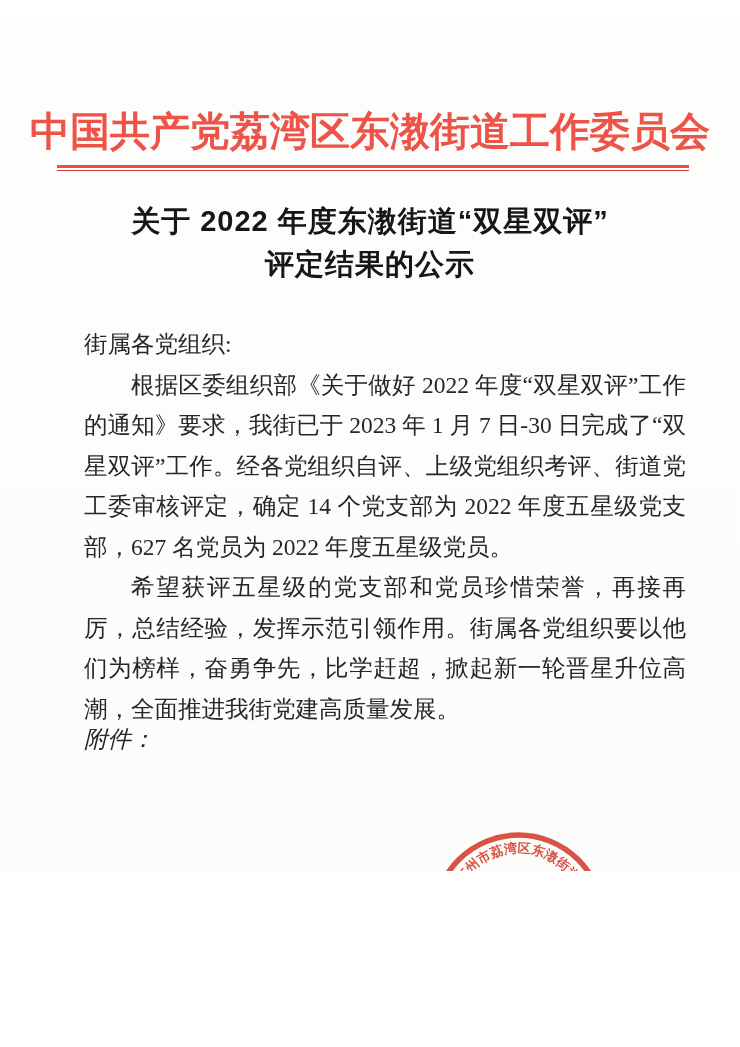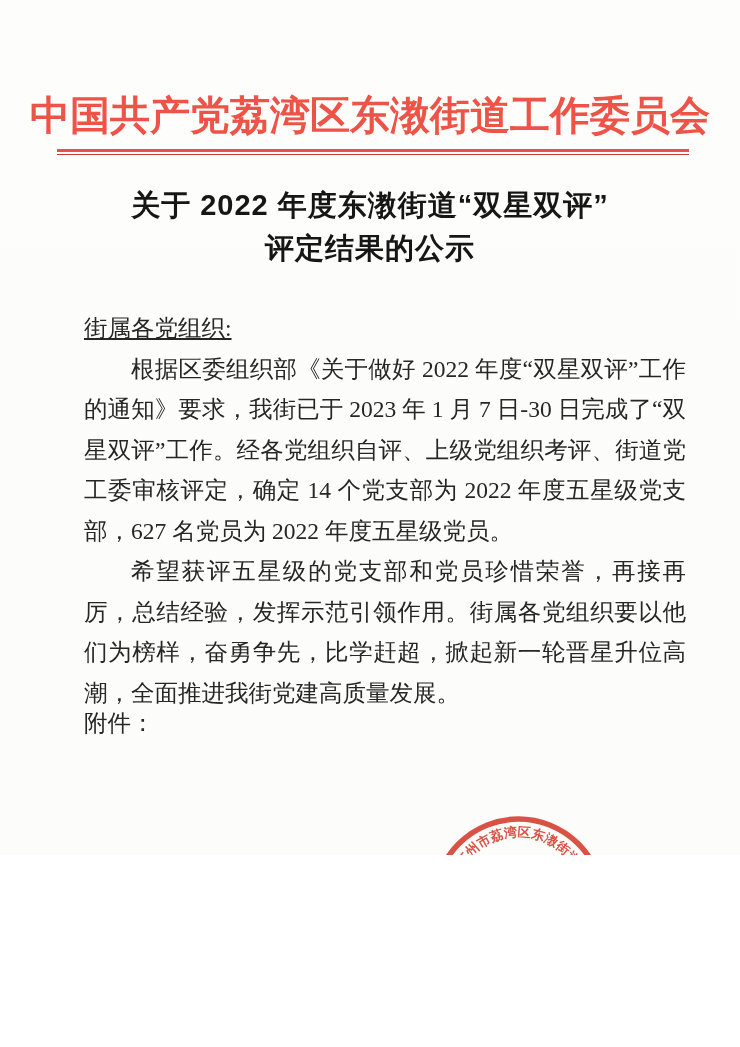--- a/index.html
+++ b/index.html
@@ -1,21 +1,21 @@
 <!DOCTYPE html>
 <html><head>
 <meta charset="utf-8">
 <style>
   * { margin: 0; padding: 0; box-sizing: border-box; }
   html, body { background: #ffffff; }
   .page {
     position: relative;
     width: 740px;
     height: 855px;
-    margin: 0 auto;
+    margin: 16px auto;
     background: linear-gradient(180deg, #fdfdfc 0%, #fcfcfa 100%);
     overflow: hidden;
     font-family: "Liberation Serif", "DejaVu Serif", serif;
   }
 
   
   .org-name {
     position: absolute;
     top: 88px;
     left: 0;
@@ -55,34 +55,35 @@
   .body-text {
     position: absolute;
     top: 308px;
     left: 84px;
     width: 602px;
     font-size: 23.5px;
     line-height: 40.5px;
     color: #262626;
     text-align: justify;
   }
-  .body-text .salutation { text-indent: 0; text-decoration: underline; }
+  .body-text .salutation { text-indent: 0; }
   .body-text p.para { text-indent: 2em; }
 
   
   .attachments {
     position: absolute;
     top: 701px;
     left: 84px;
     width: 602px;
     font-size: 23.5px;
     line-height: 44px;
     color: #262626;
     display: flex;
     align-items: center;
+    font-style: italic;
   }
   .attachments .label { flex: 0 0 auto; margin-right: 22px; }
   .attachments .items { flex: 1 1 auto; }
 
   
   .sig-name {
     position: absolute;
     top: 891px;
     right: 98px;
     font-size: 17px;

